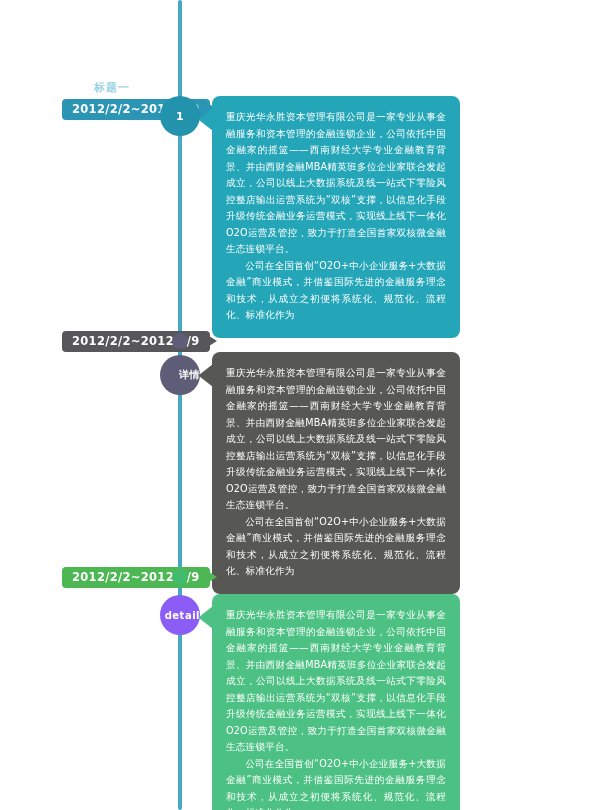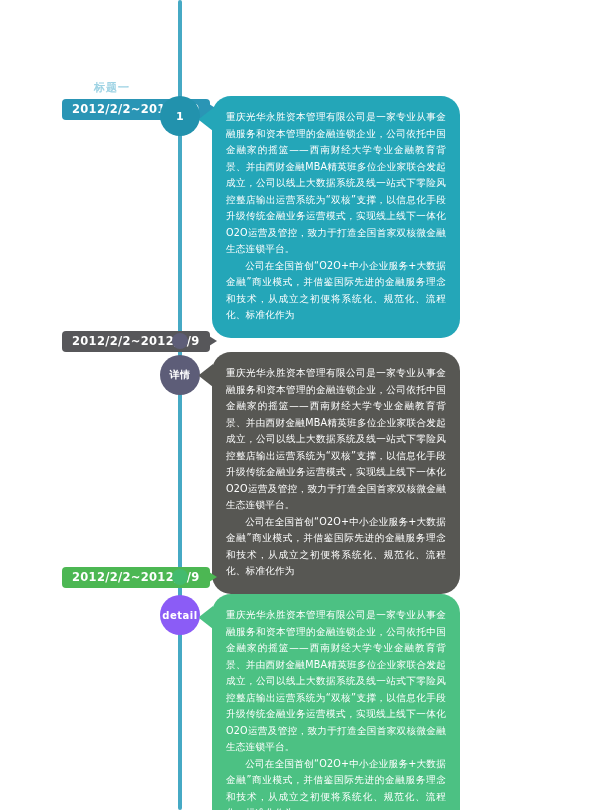--- a/index.html
+++ b/index.html
@@ -57,26 +57,26 @@
 
   
   .node{
     position:absolute;left:160px;
     width:40px;height:40px;border-radius:50%;
     color:#ffffff;
     display:flex;align-items:center;justify-content:center;
     font-size:11px;font-weight:bold;
     letter-spacing:.5px;
   }
-  .node.small-text{font-size:10px;}
+  .node.small-text{font-size:10px;justify-content:flex-end;}
 
   
   .bubble{
     position:absolute;left:212px;width:248px;
-    border-radius:19px;
+    border-radius:8px;
     padding:13px 14px 14px 14px;
     box-sizing:border-box;
     color:#ffffff;
     font-size:9.6px;
     line-height:1.72;
     text-align:justify;
     letter-spacing:.2px;
   }
   .bubble::before{
     content:"";position:absolute;left:-13px;

